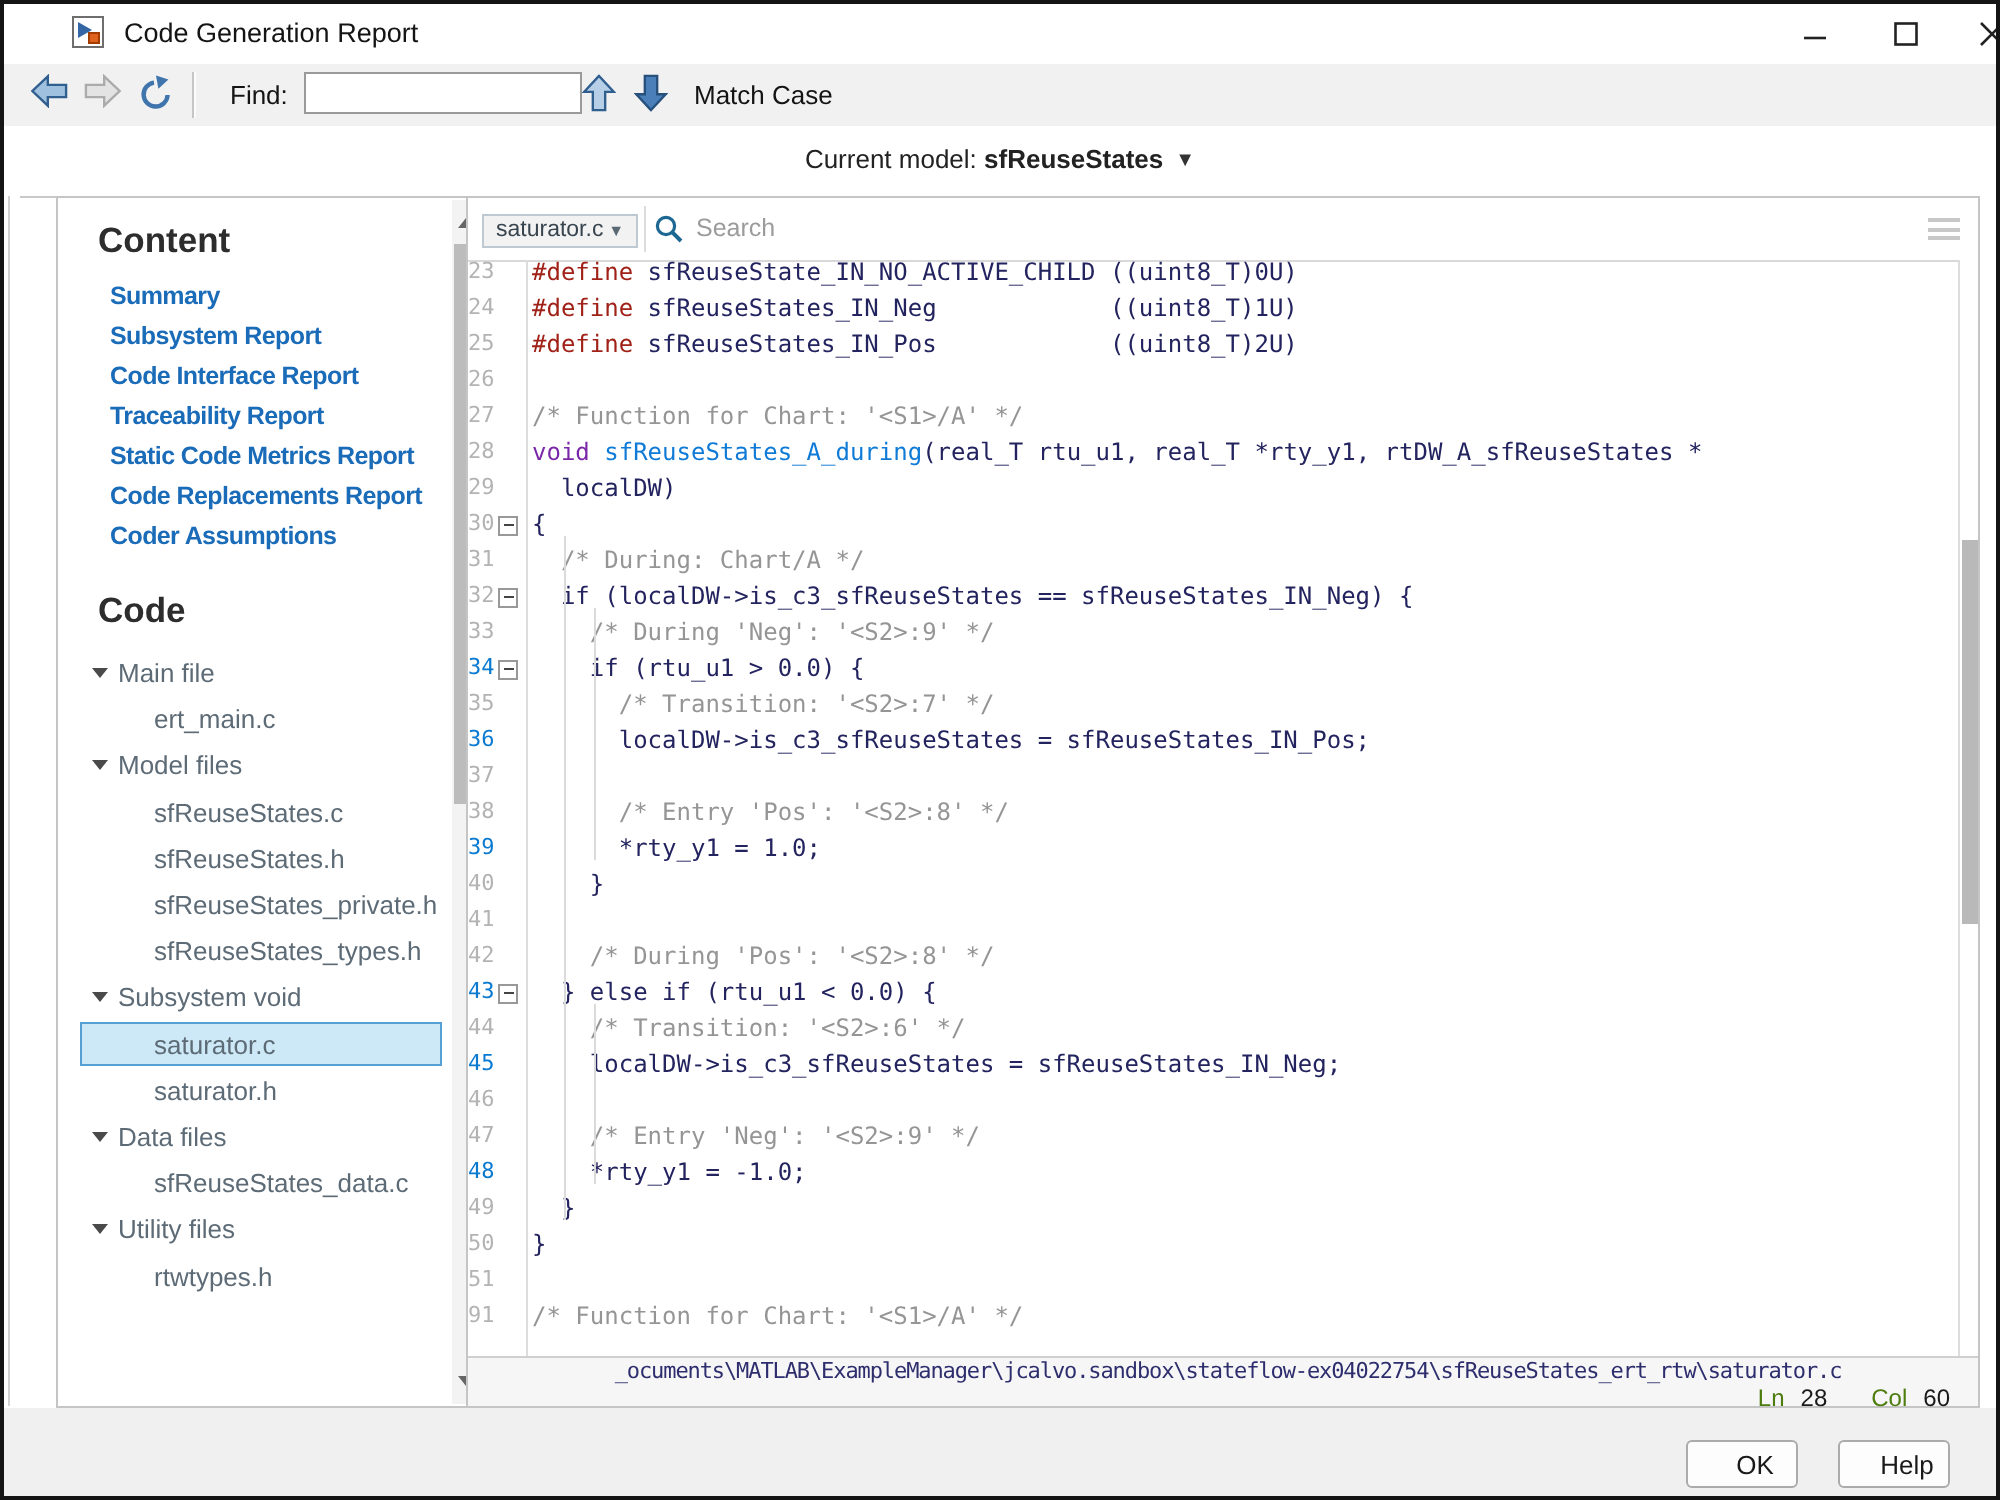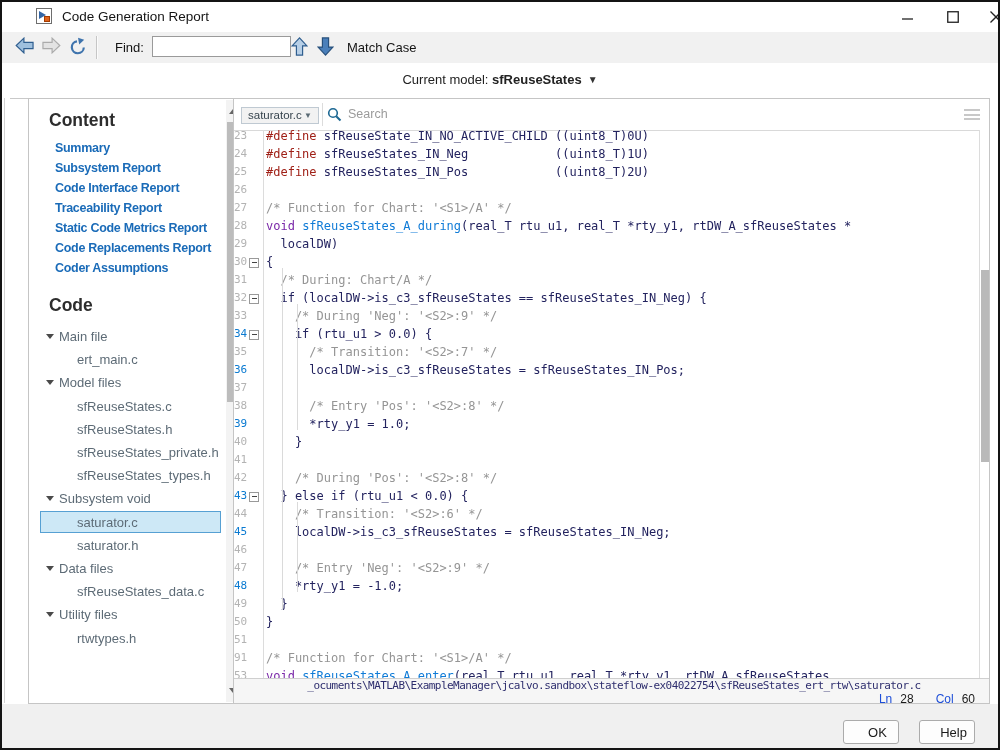--- a/index.html
+++ b/index.html
@@ -64,21 +64,21 @@
   .s-b{color:var(--code-body);}
   .s-c{color:var(--comment);}
   .s-k{color:var(--keyword);}
   .s-f{color:var(--function);}
   .iguide{position:absolute;width:1px;background:#dadada;z-index:0;}
   .cscroll{position:absolute;right:0;top:31px;bottom:25px;width:9px;background:#fff;border-left:1px solid #dcdcdc;}
   .cscroll .thumb{position:absolute;left:1px;right:0;top:140px;height:192px;background:#b9b9b9;}
   .cstatus{position:absolute;left:0;right:0;bottom:0;height:25px;background:#f6f6f6;border-top:1px solid #cfcfcf;box-sizing:border-box;display:flex;align-items:center;flex-direction:column;}
   .cpath{margin-left:5px;font-family:"DejaVu Sans Mono",monospace;font-size:11px;letter-spacing:-0.55px;color:#2e2e6e;white-space:nowrap;}
   .lnc{margin-left:auto;display:flex;align-items:center;font-size:12px;flex-shrink:0;white-space:nowrap;}
-  .lnc .lab{color:#1d4ed8;}
+  .lnc .lab{color:#4d7c0f;}
   .lnc .val{color:#1a1a1a;}
   .lnc .lab1{margin-right:8px;} .lnc .val1{margin-right:22px;} .lnc .lab2{margin-right:8px;} .lnc .val2{margin-right:14px;}
   
   .bottomstrip{position:absolute;left:2px;right:2px;top:704px;bottom:2px;background:#f0f0f0;}
   .fbtn{position:absolute;top:16px;width:56px;height:24px;background:#fdfdfd;border:1px solid #ababab;border-radius:3px;font-size:13px;color:#1a1a1a;font-family:"Liberation Sans",sans-serif;display:flex;align-items:center;justify-content:center;cursor:pointer;box-sizing:border-box;padding-left:13px;}
 </style>
 </head>
 <body>
 
 <div id="win">
@@ -357,24 +357,20 @@
             <span class="ct"><span class="s-b">}</span></span>
           </div>
           <div class="crow">
             <span class="ln">51</span>
             <span class="ct"></span>
           </div>
           <div class="crow">
             <span class="ln">91</span>
             <span class="ct"><span class="s-c">/* Function for Chart: '&lt;S1&gt;/A' */</span></span>
           </div>
-          <div class="crow">
-            <span class="ln">53</span>
-            <span class="ct"><span class="s-k">void </span><span class="s-f">sfReuseStates_A_enter</span><span class="s-b">(real_T rtu_u1, real_T *rty_y1, rtDW_A_sfReuseStates</span></span>
-          </div>
           <div class="iguide" style="left: 48px; top: 141px; height: 342px;"></div>
           <div class="iguide" style="left: 63px; top: 177px; height: 126px;"></div>
           <div class="iguide" style="left: 63px; top: 375px; height: 90px;"></div>
         </div>
     </div>
     <div class="cscroll">
       <div class="thumb"></div>
     </div>
     <div class="cstatus">
       <span class="cpath">_ocuments\MATLAB\ExampleManager\jcalvo.sandbox\stateflow-ex04022754\sfReuseStates_ert_rtw\saturator.c</span>

